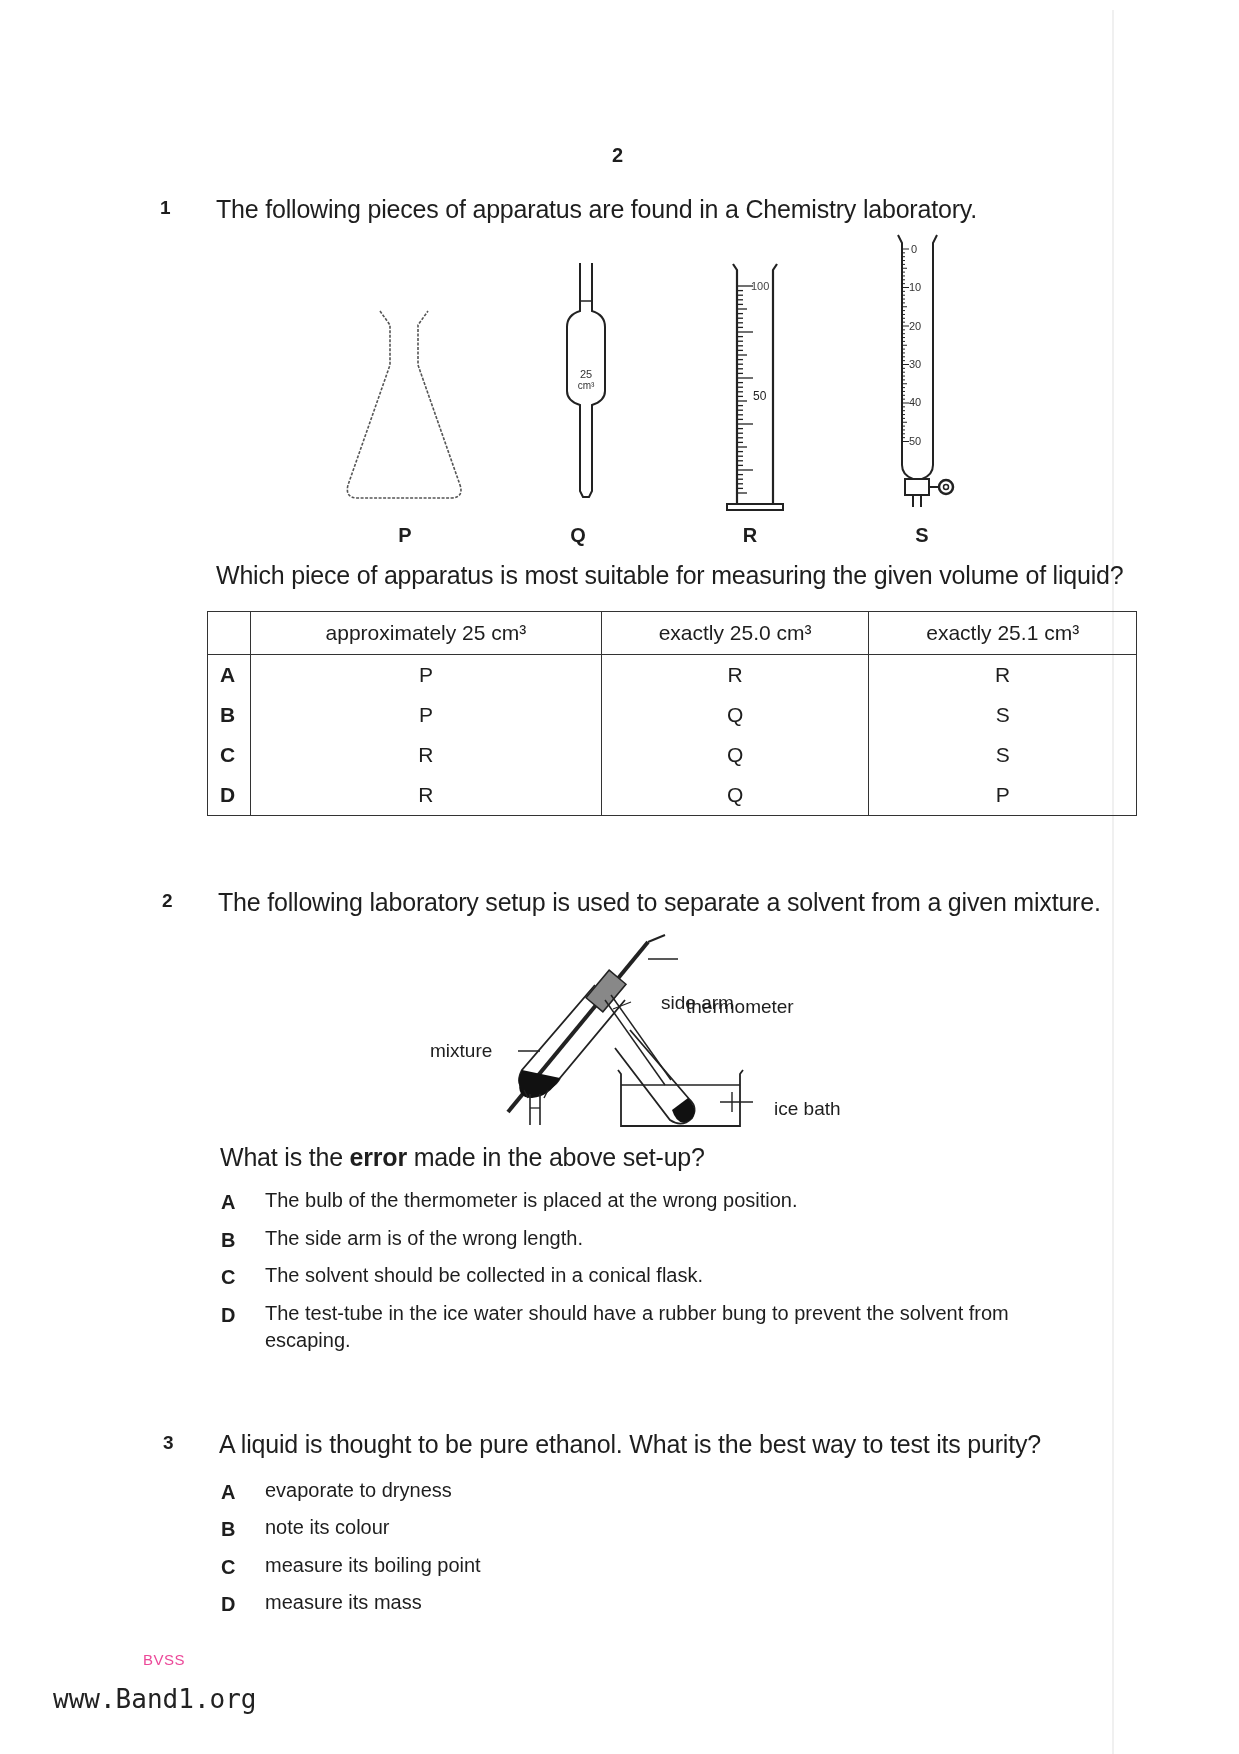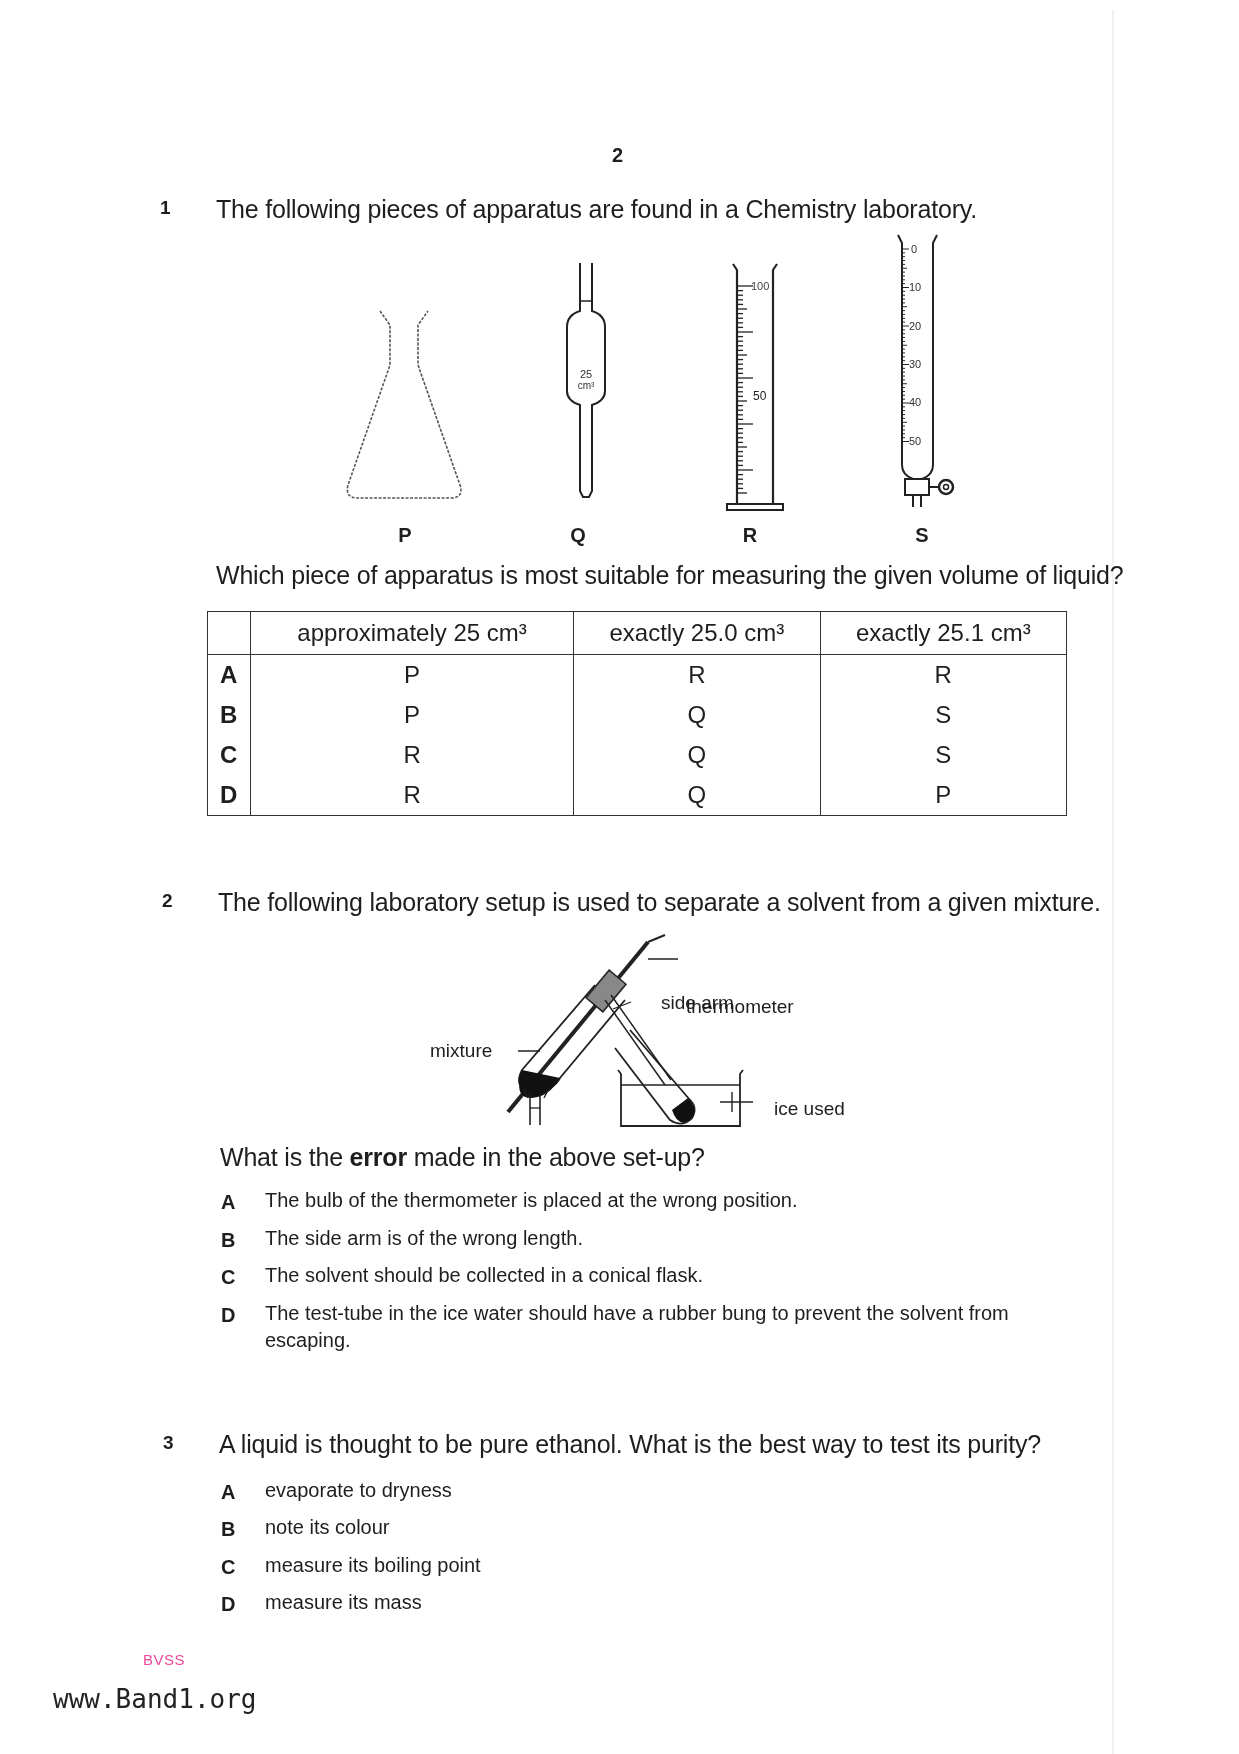--- a/index.html
+++ b/index.html
@@ -13,22 +13,22 @@
   .qnum { font-size: 19px; font-weight: bold; }
   .qtext { font-size: 25px; letter-spacing: -0.2px; }
 
   
   .fig { position: absolute; }
   .fig svg { display: block; overflow: visible; }
   .app-label { font-size: 20px; font-weight: bold; text-align: center; width: 40px; }
 
   
   table.ans {
-    position: absolute; left: 207px; top: 611px; width: 860px;
-    border-collapse: collapse; font-size: 24px;
+    position: absolute; left: 207px; top: 611px; width: 930px;
+    border-collapse: collapse; font-size: 21px;
   }
   table.ans td, table.ans th {
     border-left: 1.5px solid #333; border-right: 1.5px solid #333;
     text-align: center; font-weight: normal; height: 40px; padding: 0;
   }
   table.ans tr.hdr th { border-top: 1.5px solid #333; border-bottom: 1.5px solid #333; height: 42px; }
   table.ans tr:last-child td { border-bottom: 1.5px solid #333; }
   table.ans td.key { font-weight: bold; text-align: left; padding-left: 12px; width: 30px; }
 
   .opt-row { position: absolute; display: flex; font-size: 20px; }
@@ -267,21 +267,21 @@
     <line x1="110" y1="164" x2="110" y2="195" stroke="#222" stroke-width="1.6"></line>
     <line x1="120" y1="164" x2="120" y2="195" stroke="#222" stroke-width="1.6"></line>
     <line x1="110" y1="178" x2="120" y2="178" stroke="#222" stroke-width="1.3"></line>
 
     <line x1="98" y1="121" x2="120" y2="121" stroke="#222" stroke-width="1.5"></line>
   </svg>
 </div>
 <div class="abs diag-label" style="left:686px; top:996px;">thermometer</div>
 <div class="abs diag-label" style="left:661px; top:992px;">side arm</div>
 <div class="abs diag-label" style="left:430px; top:1040px;">mixture</div>
-<div class="abs diag-label" style="left:774px; top:1098px;">ice used</div>
+<div class="abs diag-label" style="left:774px; top:1098px;">ice bath</div>
 
 <div class="abs qtext" style="left:220px; top:1143px;"><span>What is the </span><b>error</b><span> made in the above set-up?</span></div>
 
 <div class="opt-row" style="left:221px; top:1191px;">
   <span class="k">A</span>
   <span class="t" style="margin-top:-4px;">The bulb of the thermometer is placed at the wrong position.</span>
 </div>
 <div class="opt-row" style="left:221px; top:1229px;">
   <span class="k">B</span>
   <span class="t" style="margin-top:-4px;">The side arm is of the wrong length.</span>

